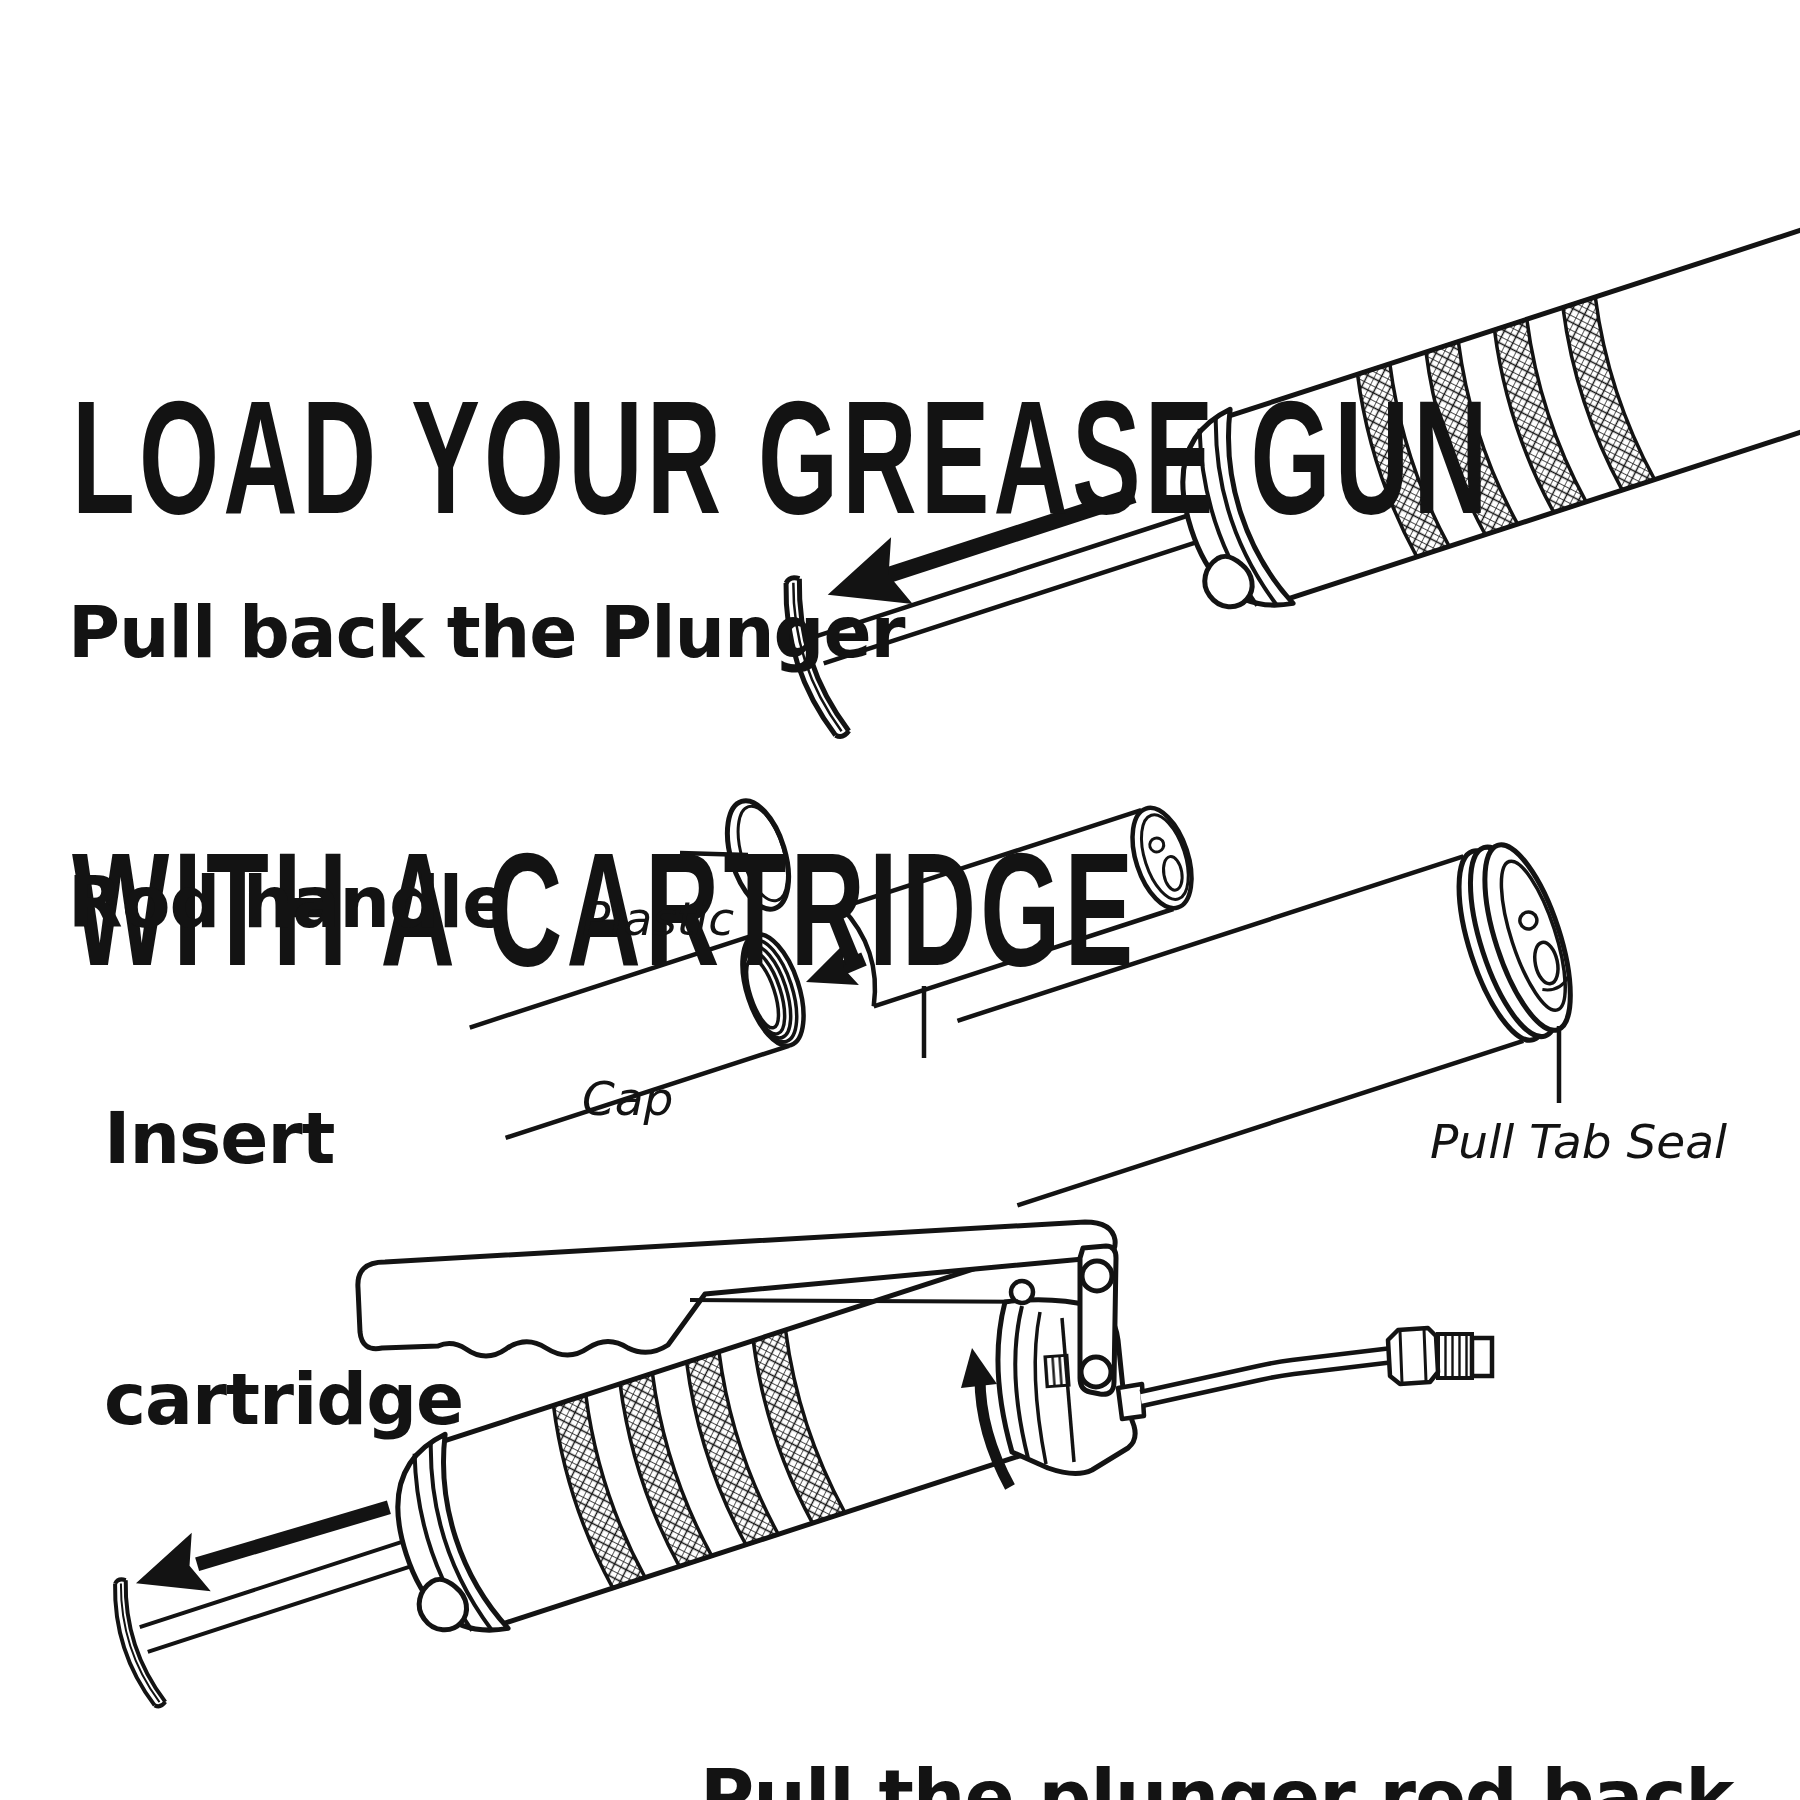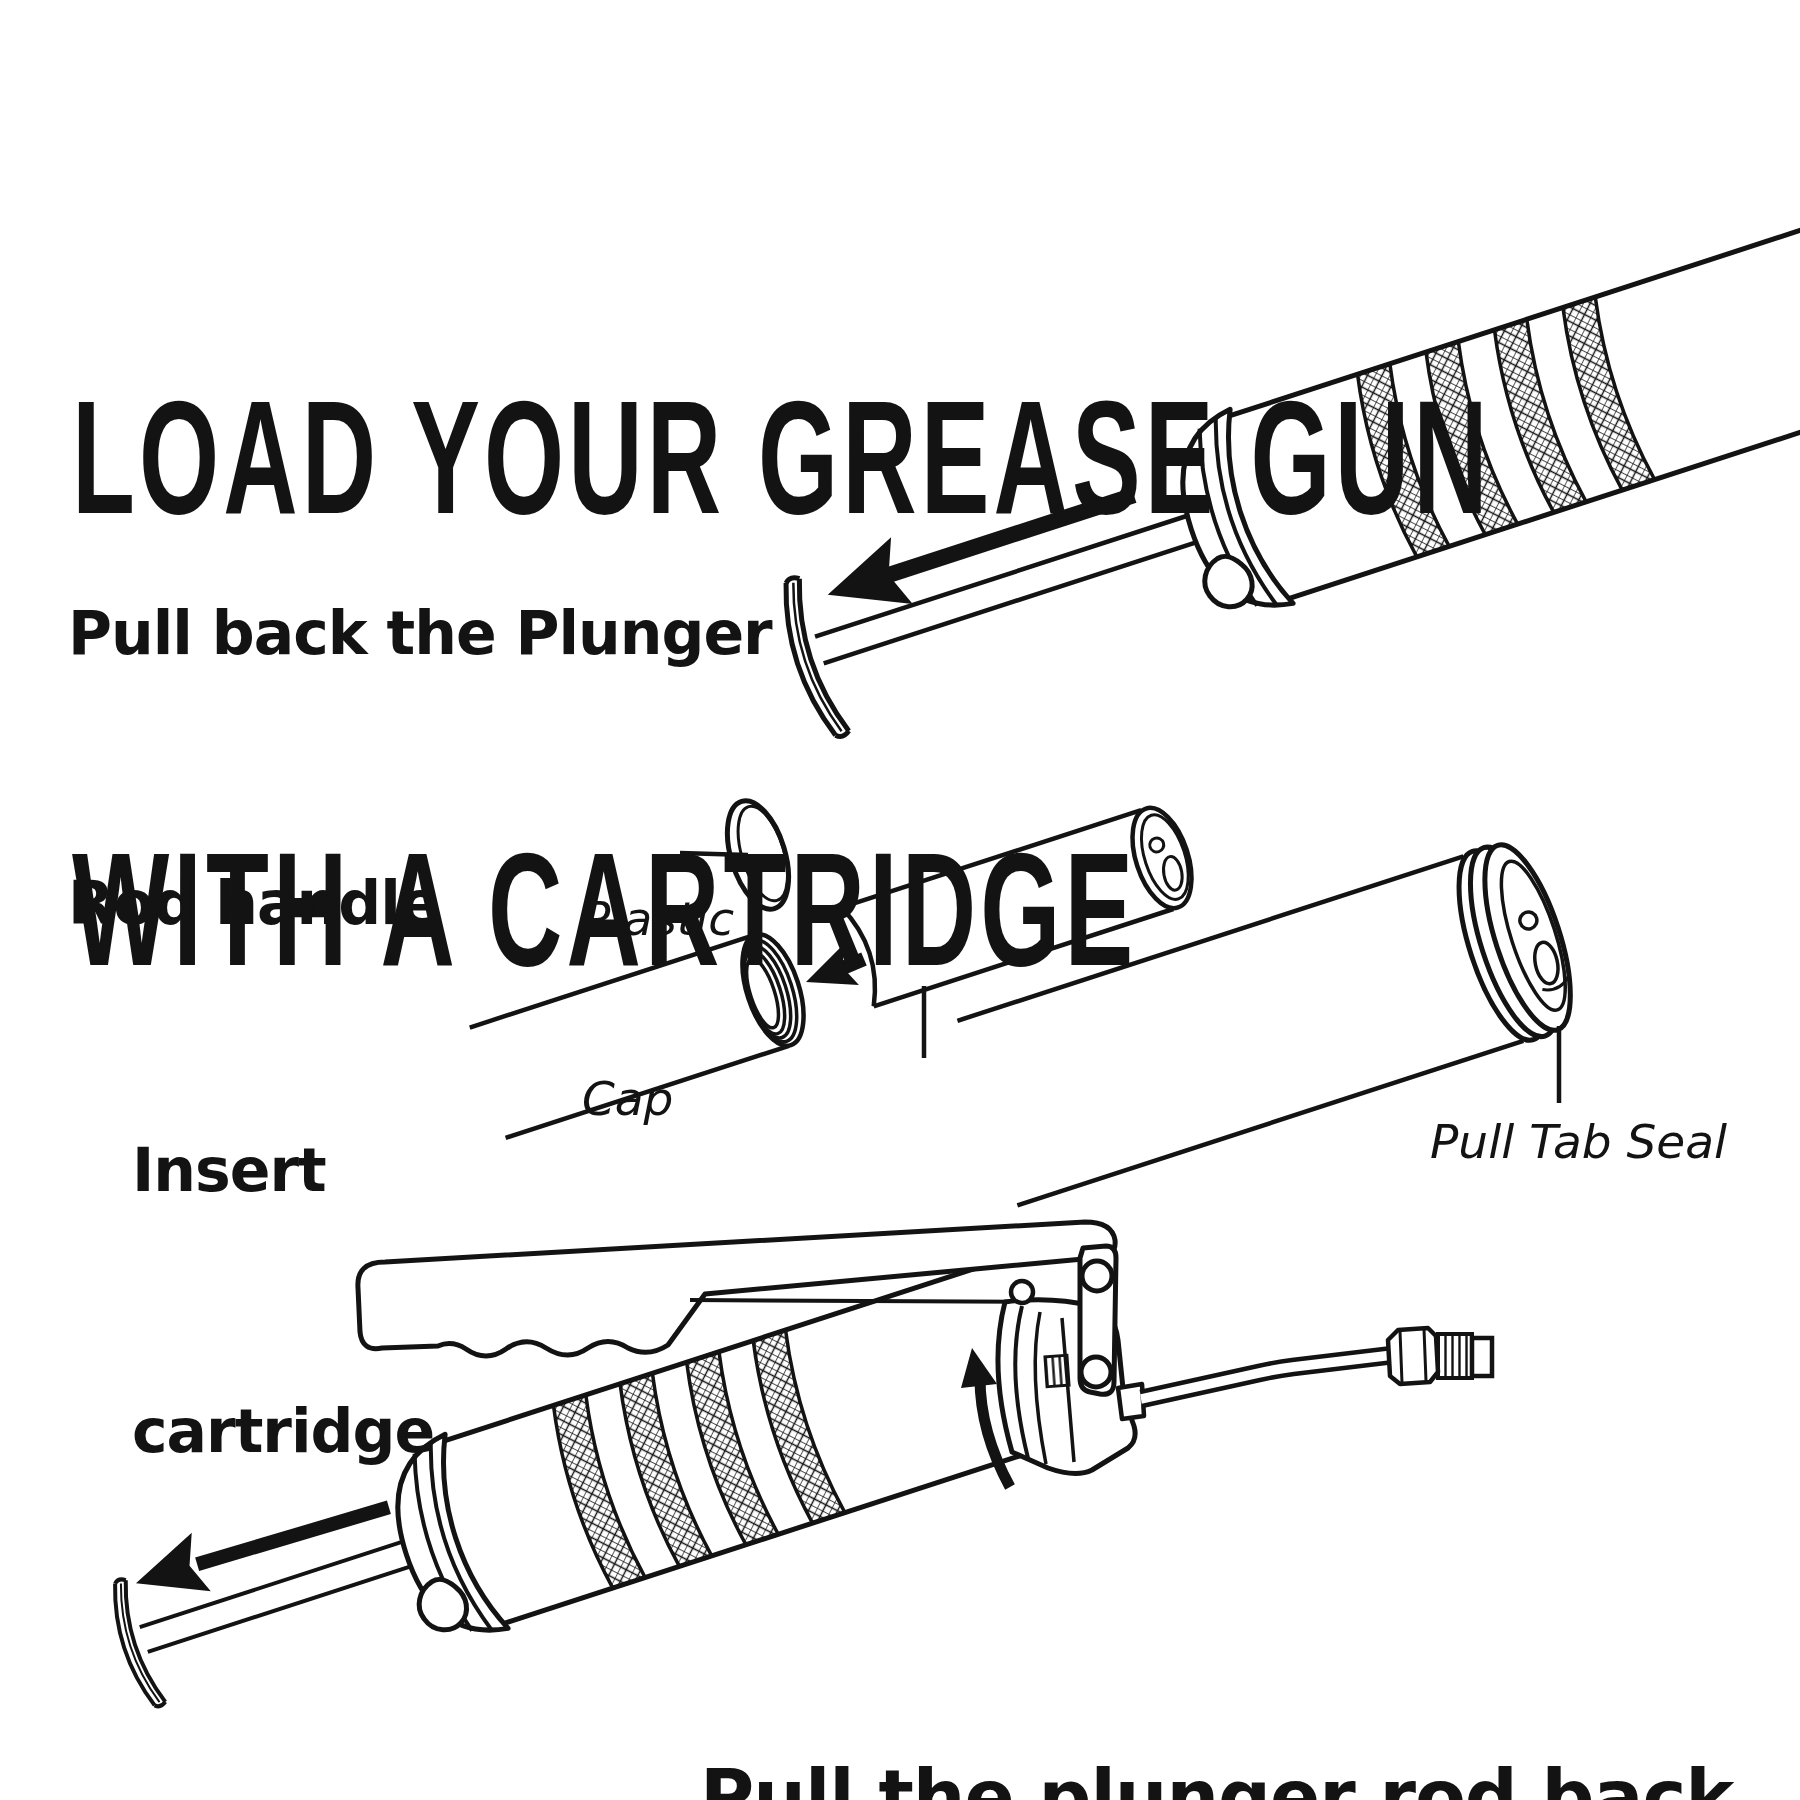--- a/index.html
+++ b/index.html
@@ -9,24 +9,24 @@
   }
   .art{position:absolute;left:0;top:0;width:1800px;height:1800px;}
   .txt{position:absolute;white-space:pre;color:#131313;}
   .title{
     left:72px;top:80px;
     font-family:"Liberation Sans",sans-serif;
     font-weight:900;font-size:100px;line-height:93px;letter-spacing:4px;
     transform:scale(1.03,1.62);transform-origin:0 0;
   }
   .step{
-    font-weight:700;font-size:60px;line-height:90px;letter-spacing:-1px;
+    font-weight:700;font-size:71px;line-height:90px;letter-spacing:-1px;
   }
   .step1{left:68px;top:408px;}
-  .step2{left:104px;top:953px;line-height:87px;margin-left:28px;}
+  .step2{left:104px;top:921px;line-height:87px;}
   .step3{left:700px;top:1572px;line-height:90px;font-size:74px;}
   .lbl{
     font-weight:400;font-size:47px;line-height:60px;letter-spacing:0px;font-style:italic;
   }
   .lbl-plastic-cap{left:582px;top:769px;}
   .lbl-grease-cartridge{left:853px;top:1064px;line-height:49px;}
   .lbl-pull-tab-seal{left:1430px;top:1112px;}
 </style>
 </head>
 <body>

